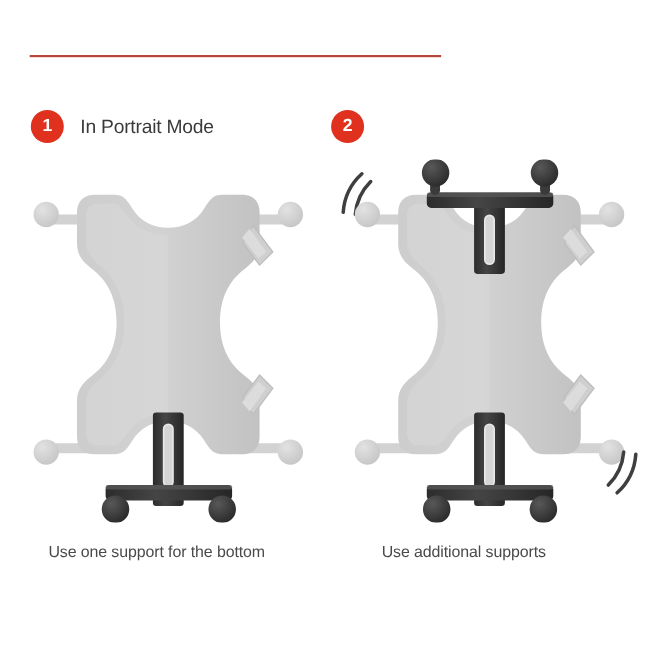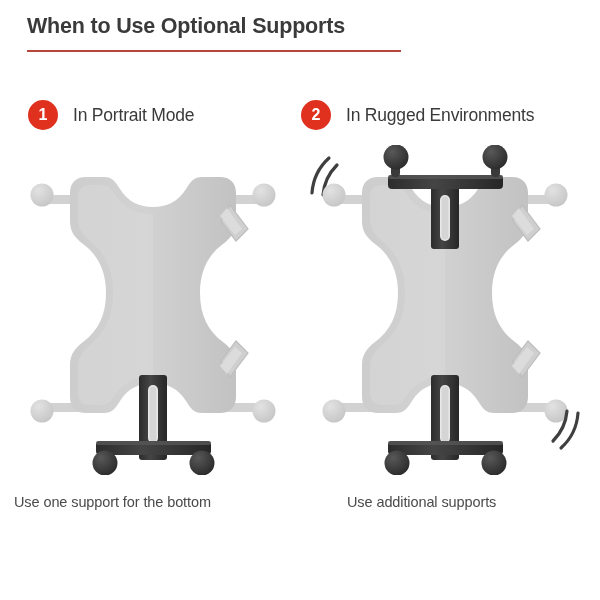--- a/index.html
+++ b/index.html
@@ -89,39 +89,37 @@
   
   .caption {
     position: absolute;
     top: 494px;
     font-size: 14.5px;
     font-weight: normal;
     letter-spacing: -0.1px;
     color: #4a4a4a;
     white-space: nowrap;
   }
-  .caption.left  { left: 14px; }
+  .caption.left  { left: 44px; }
   .caption.right { left: 347px; }
 </style>
 </head>
 <body>
 
 <div id="page">
 
-  <div id="page-title">When to Use Optional Supports</div>
   <div id="title-rule"></div>
 
   <div class="step-head left">
     <div class="step-badge">1</div>
     <div class="step-label">In Portrait Mode</div>
   </div>
 
   <div class="step-head right">
     <div class="step-badge">2</div>
-    <div class="step-label">In Rugged Environments</div>
   </div>
 
   <div class="panel left">
     <svg viewBox="0 0 290 330" xmlns="http://www.w3.org/2000/svg">
       <defs>
         <linearGradient id="cradleGradL" x1="0" y1="0" x2="1" y2="0">
           <stop offset="0%" stop-color="#cdcdcd"></stop>
           <stop offset="45%" stop-color="#d2d2d2"></stop>
           <stop offset="100%" stop-color="#c2c2c2"></stop>
         </linearGradient>

